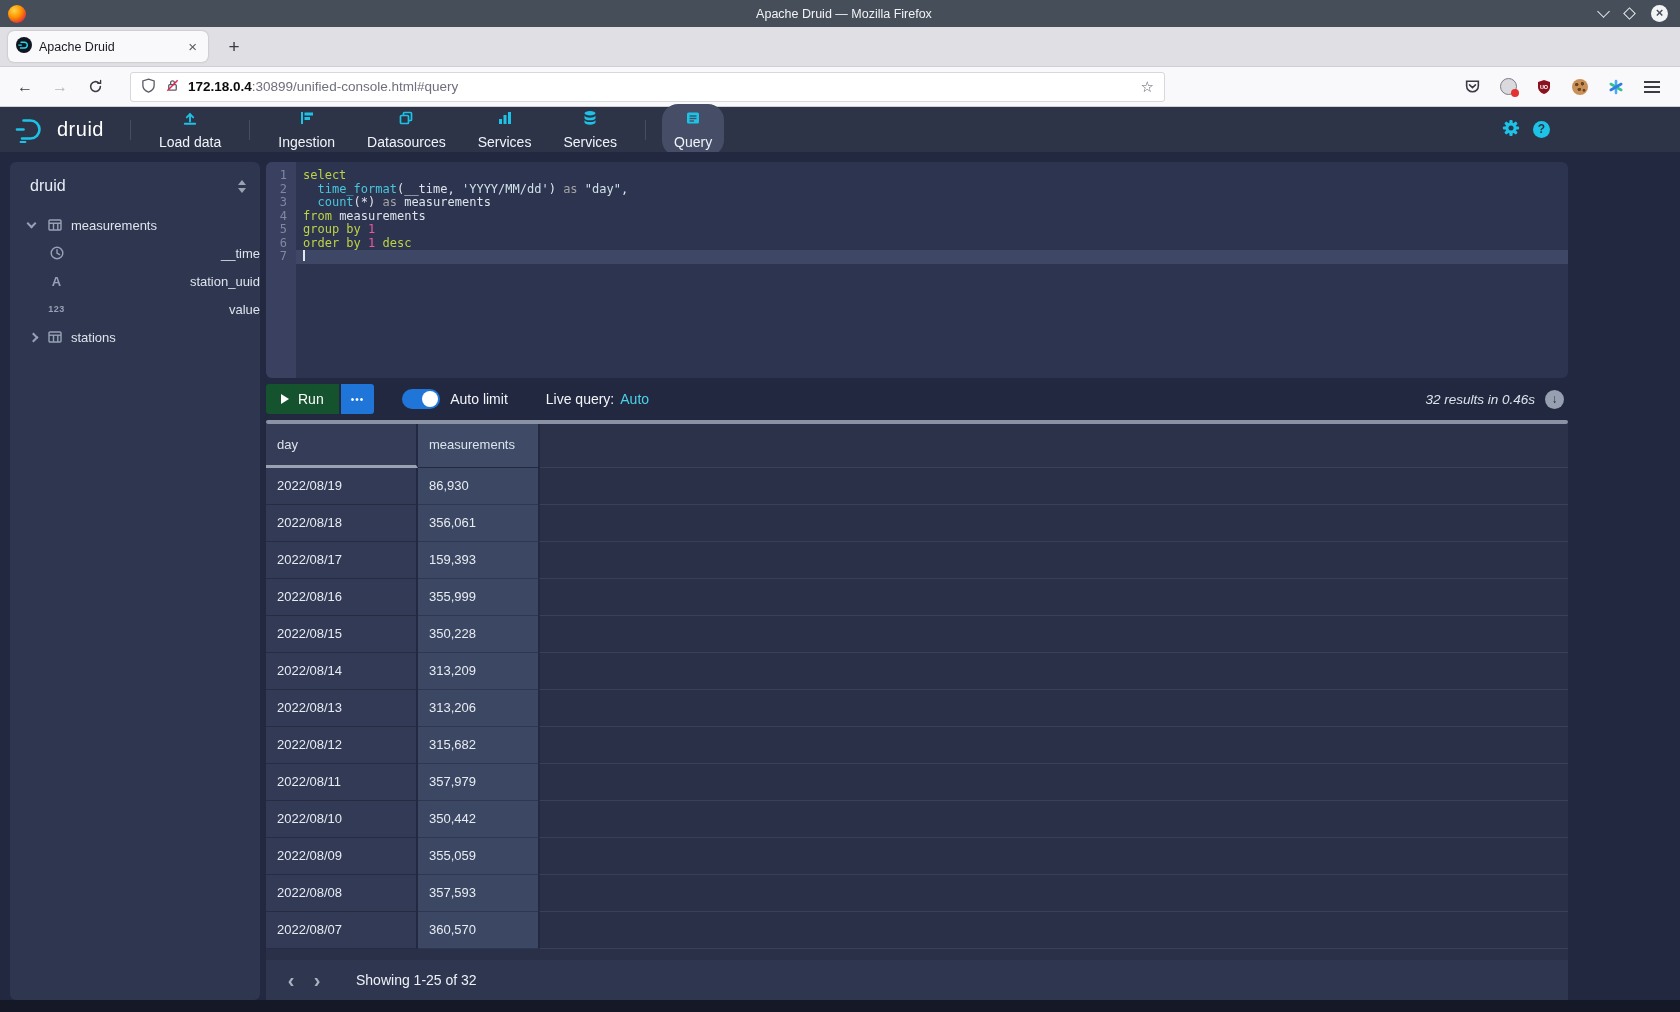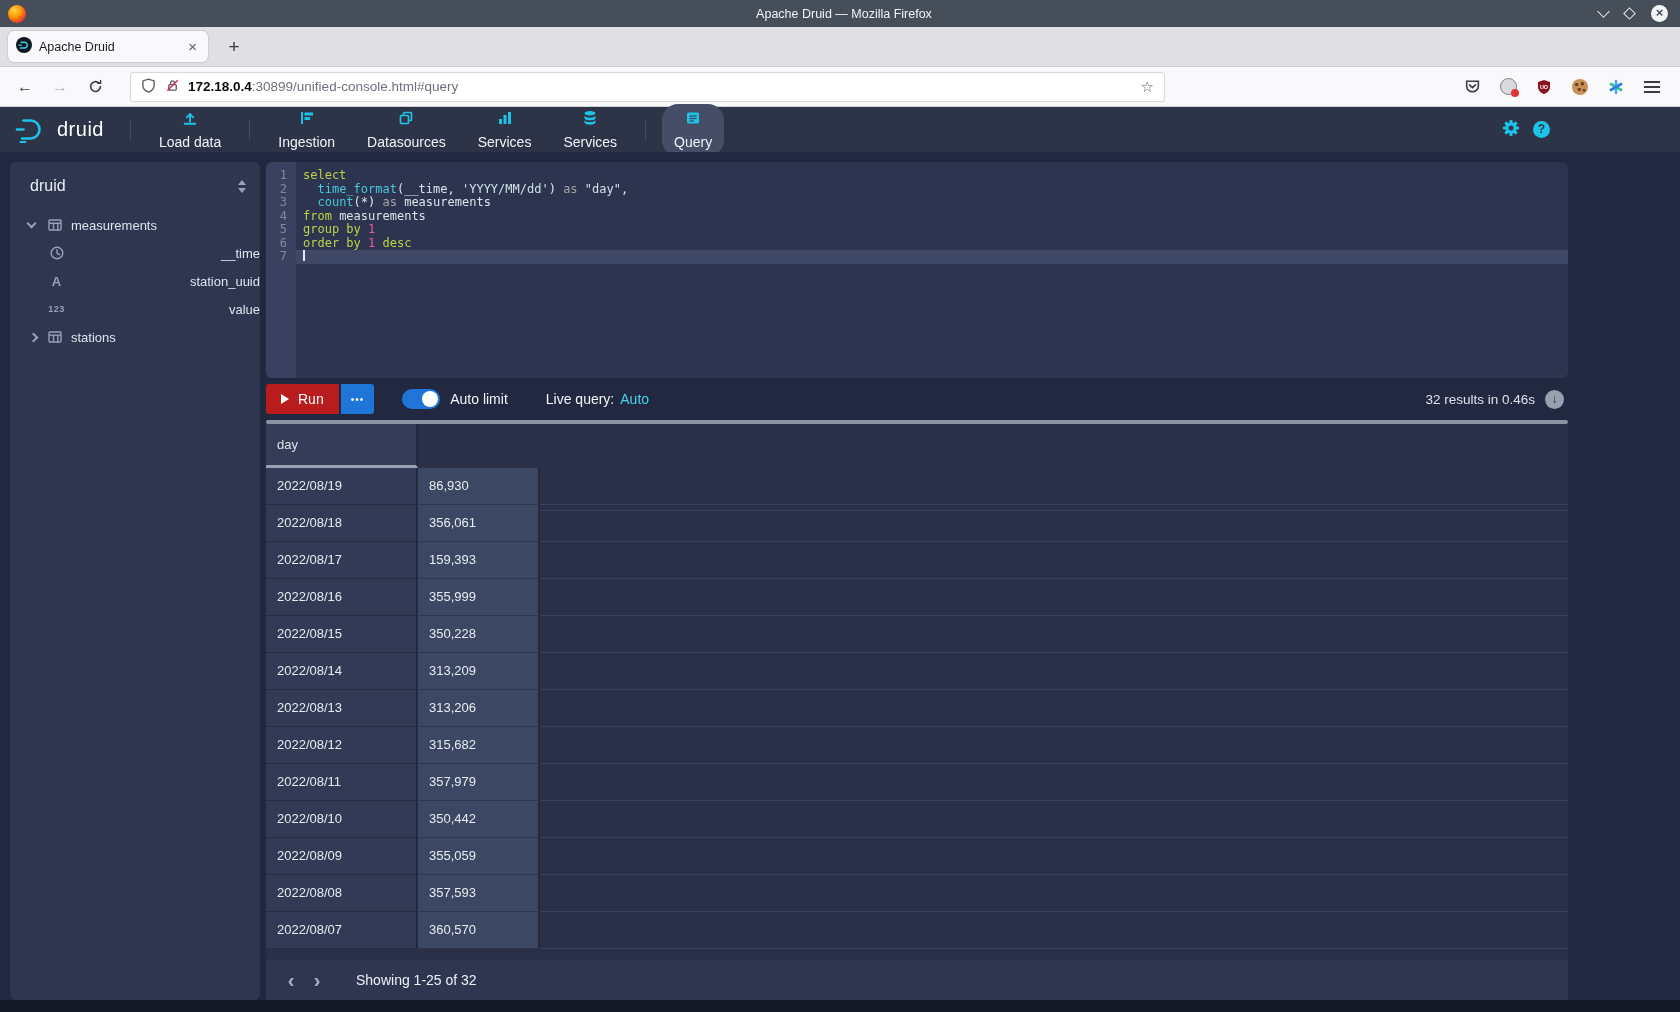--- a/index.html
+++ b/index.html
@@ -98,43 +98,43 @@
   .code { margin-left:30px; padding-top:7px; }
   .code-line { height:13.5px; line-height:13.5px; white-space:pre; padding-left:7px; color:#dde3ea; }
   .code-line.active { background:#3e4766; }
   .tk-kw { color:#bed245; } .tk-fn { color:#48c7da; } .tk-op { color:#a3a3a3; }
   .tk-str { color:#cfe0e8; } .tk-num { color:#e85aa0; } .tk-pl { color:#dde3ea; }
   .cursor { display:inline-block; width:2px; height:11px; background:#e3e8f0; vertical-align:-1px; }
 
   
   .runbar { position:absolute; left:266px; top:226px; width:1302px; height:42px;
     display:flex; align-items:center; }
-  .btn-run { height:30px; background:#b91c1c; border-radius:3px 0 0 3px; display:flex; align-items:center;
+  .btn-run { height:30px; background:#14532d; border-radius:3px 0 0 3px; display:flex; align-items:center;
     padding:0 15px; gap:9px; color:#ffffff; font-size:14px; }
   .play-tri { width:0; height:0; border-top:5px solid transparent; border-bottom:5px solid transparent;
     border-left:8px solid #ffffff; }
   .btn-more { height:30px; background:#2076d8; border-radius:0 3px 3px 0; margin-left:2px;
     color:#ffffff; display:flex; align-items:center; padding:0 10px; font-size:10px; letter-spacing:1px; }
   .switch { width:38px; height:20px; background:#2076d8; border-radius:10px; margin-left:28px; position:relative; }
   .switch .knob { position:absolute; right:2px; top:2px; width:16px; height:16px; border-radius:50%; background:#ffffff; }
   .lbl { color:#f2f5f9; font-size:14px; }
   .auto-limit { margin-left:10px; }
   .live-q { margin-left:38px; }
   .live-q-val { color:#4bd2e7; margin-left:6px; font-size:14px; }
   .run-spacer { flex:1; }
-  .result-summary { color:#dde3ec; font-size:13.5px; }
+  .result-summary { color:#dde3ec; font-size:13.5px;font-style:italic; }
   .dl-ic { width:19px; height:19px; border-radius:50%; background:#97a0b1; color:#262c40;
     font-size:12px; font-weight:bold; text-align:center; line-height:18px; margin-left:10px; margin-right:4px; }
 
   .splitter { position:absolute; left:266px; top:268px; width:1302px; height:4px; background:#8a92a4; border-radius:2px; }
 
   
   .results { position:absolute; left:266px; top:272px; width:1302px; height:576px;
     background:#2a3047; overflow:hidden; }
-  .thead { display:flex; height:44px; font-size:13px; color:#dce3ec;flex-direction:column; }
+  .thead { display:flex; height:44px; font-size:13px; color:#dce3ec; }
   .th { line-height:41px; padding-left:11px; }
   .th-day { width:152px; background:#343c57; border-right:2px solid #232940; border-bottom:3px solid #99a2b3; }
   .th-val { width:122px; background:#3e4a66; border-right:2px solid #232940; border-bottom:1px solid #23293e; }
   .th-fill { flex:1; background:#2c3249; border-bottom:1px solid #39405b; }
   .trow { display:flex; height:37px; font-size:13px; color:#e7ecf2; }
   .td { line-height:36px; padding-left:11px; white-space:nowrap; }
   .td-day { width:152px; background:#323a55; border-right:2px solid #232940; border-bottom:1px solid #262c42; }
   .td-val { width:122px; background:#3c4863; border-right:2px solid #232940; border-bottom:1px solid #2e3650; }
   .td-fill { flex:1; border-bottom:1px solid #39405b; }
 

